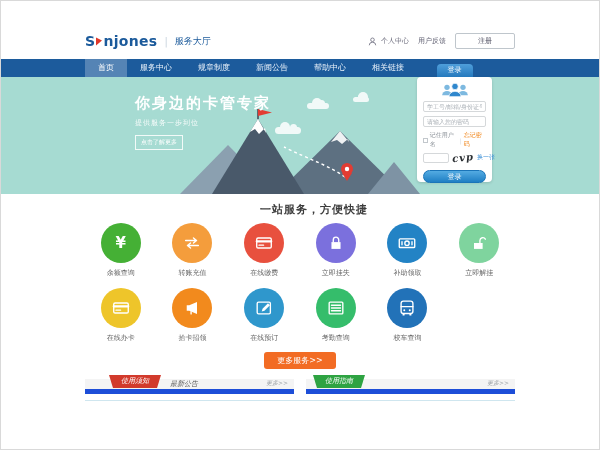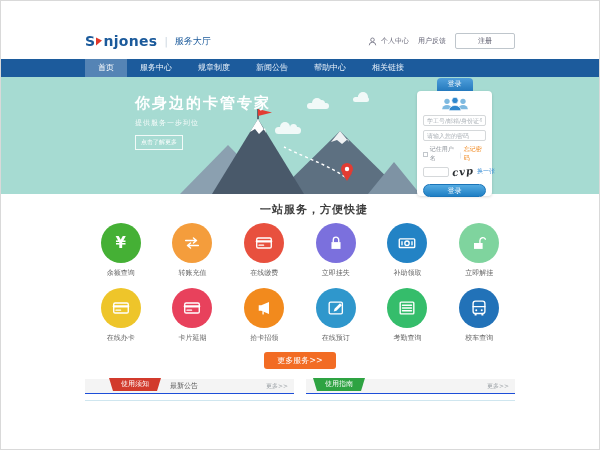--- a/index.html
+++ b/index.html
@@ -30,21 +30,21 @@
   .hero-text{position:absolute;left:50px;top:17px;z-index:3;}
   .hero-title{font-size:15px;font-weight:bold;color:#fff;letter-spacing:2px;margin:0;}
   .hero-sub{font-size:7px;color:rgba(255,255,255,.9);margin:5px 0 0;letter-spacing:1px;}
   .hero-cta{display:inline-block;margin-top:7px;border:1px solid rgba(255,255,255,.85);color:#fff;font-size:6px;padding:2px 5px;background:transparent;cursor:pointer;}
   .cloud{position:absolute;background:#fff;opacity:.85;border-radius:6px;z-index:1;}
   .cloud::before{content:"";position:absolute;background:#fff;border-radius:50%;width:10px;height:10px;top:-5px;left:5px;}
   .cloud::after{content:"";position:absolute;background:#fff;border-radius:50%;width:7px;height:7px;top:-3px;right:4px;}
   .mountains{position:absolute;left:95px;top:30px;z-index:2;}
 
   
-  .login-panel{position:absolute;right:23px;top:14px;width:75px;height:105px;background:#fff;border-radius:4px;box-shadow:0 1px 3px rgba(0,0,0,.15);z-index:6;}
+  .login-panel{position:absolute;right:23px;top:0;width:75px;height:105px;background:#fff;border-radius:4px;box-shadow:0 1px 3px rgba(0,0,0,.15);z-index:6;}
   .login-tab{position:absolute;top:-13px;left:50%;transform:translateX(-50%);width:36px;height:13px;background:linear-gradient(#4f9fdb,#2579bd);border-radius:4px 4px 0 0;color:#fff;font-size:7px;text-align:center;line-height:13px;cursor:pointer;}
   .panel-body{padding:4px 6px 0;}
   .people-ico{display:block;margin:1px auto 3px;width:32px;height:16px;}
   .login-input{display:block;width:100%;height:11px;border:1px solid #d5d8da;border-radius:2px;font-size:6px;padding:0 3px;margin-bottom:4px;color:#333;outline:none;}
   .login-input::placeholder{color:#aab0b6;}
   .check-row{display:flex;align-items:center;gap:2px;font-size:6px;color:#8a9097;margin:1px 0 3px;}
   .cb{width:5px;height:5px;border:1px solid #c2c7cc;display:inline-block;background:#fff;cursor:pointer;}
   .remember{cursor:pointer;}
   .sep{color:#d4d8db;}
   .forgot{color:var(--forgot-orange);cursor:pointer;}
@@ -64,21 +64,21 @@
   .circle svg .fill{fill:#fff;stroke:none;}
   .glyph{color:#fff;font-size:15px;font-weight:bold;}
   .svc-label{font-size:7px;color:#666;margin-top:5px;}
   .more-btn{display:inline-block;margin-top:9px;background:var(--button-orange);border:none;border-radius:3px;color:#fff;font-size:8px;padding:3px 13px;cursor:pointer;}
 
   
   .announce{text-align:center;}
   .announce .sec-title{margin:14px 0 0;}
   .panels{width:430px;margin:10px auto 0;display:flex;gap:12px;}
   .panel{flex:1;}
-  .tabbar{background:#f4f4f4;border-bottom:1px solid #1d4ed8;height:15px;display:flex;align-items:center;position:relative;}
+  .tabbar{background:#f4f4f4;border-bottom:5px solid #1d4ed8;height:15px;display:flex;position:relative;font-style:italic;}
   .ribbon{position:relative;height:13px;line-height:13px;color:#fff;font-size:7px;padding:0 8px;margin-top:-4px;cursor:pointer;}
   .ribbon-red{background:var(--ribbon-red);margin-left:28px;}
   .ribbon-green{background:var(--ribbon-green);margin-left:11px;}
   .ribbon::before,.ribbon::after{content:"";position:absolute;top:0;width:0;height:0;}
   .ribbon::before{left:-4px;border-top:13px solid rgba(0,0,0,.18);border-left:4px solid transparent;}
   .ribbon::after{right:-4px;border-top:13px solid rgba(0,0,0,.18);border-right:4px solid transparent;}
   .ribbon-red::before{border-top-color:var(--ribbon-red);}
   .ribbon-red::after{border-top-color:var(--ribbon-red);}
   .ribbon-green::before{border-top-color:var(--ribbon-green);}
   .ribbon-green::after{border-top-color:var(--ribbon-green);}
@@ -243,30 +243,20 @@
           <div class="circle" style="background: rgb(238, 197, 42);">
             <svg viewBox="0 0 22 22">
               <rect x="3" y="5.5" width="16" height="11" rx="1.5"></rect>
               <line x1="3" y1="9.2" x2="19" y2="9.2" stroke-width="2.4"></line>
               <line x1="5.5" y1="13.4" x2="10.5" y2="13.4"></line>
             </svg>
           </div>
           <div class="svc-label">在线办卡</div>
         </div>
         <div class="svc">
-          <div class="circle" style="background: rgb(232, 65, 92);">
-            <svg viewBox="0 0 22 22">
-              <rect x="3" y="5.5" width="16" height="11" rx="1.5"></rect>
-              <line x1="3" y1="9.2" x2="19" y2="9.2" stroke-width="2.4"></line>
-              <line x1="5.5" y1="13.4" x2="10.5" y2="13.4"></line>
-            </svg>
-          </div>
-          <div class="svc-label">卡片延期</div>
-        </div>
-        <div class="svc">
           <div class="circle" style="background: rgb(242, 138, 29);">
             <svg viewBox="0 0 22 22">
               <path class="fill" d="M16.5 4.5 8 8H5.2v6H8l8.5 3.5z"></path>
               <line x1="10" y1="15" x2="10" y2="17.5"></line>
             </svg>
           </div>
           <div class="svc-label">拾卡招领</div>
         </div>
         <div class="svc">
           <div class="circle" style="background: rgb(47, 151, 204);">

